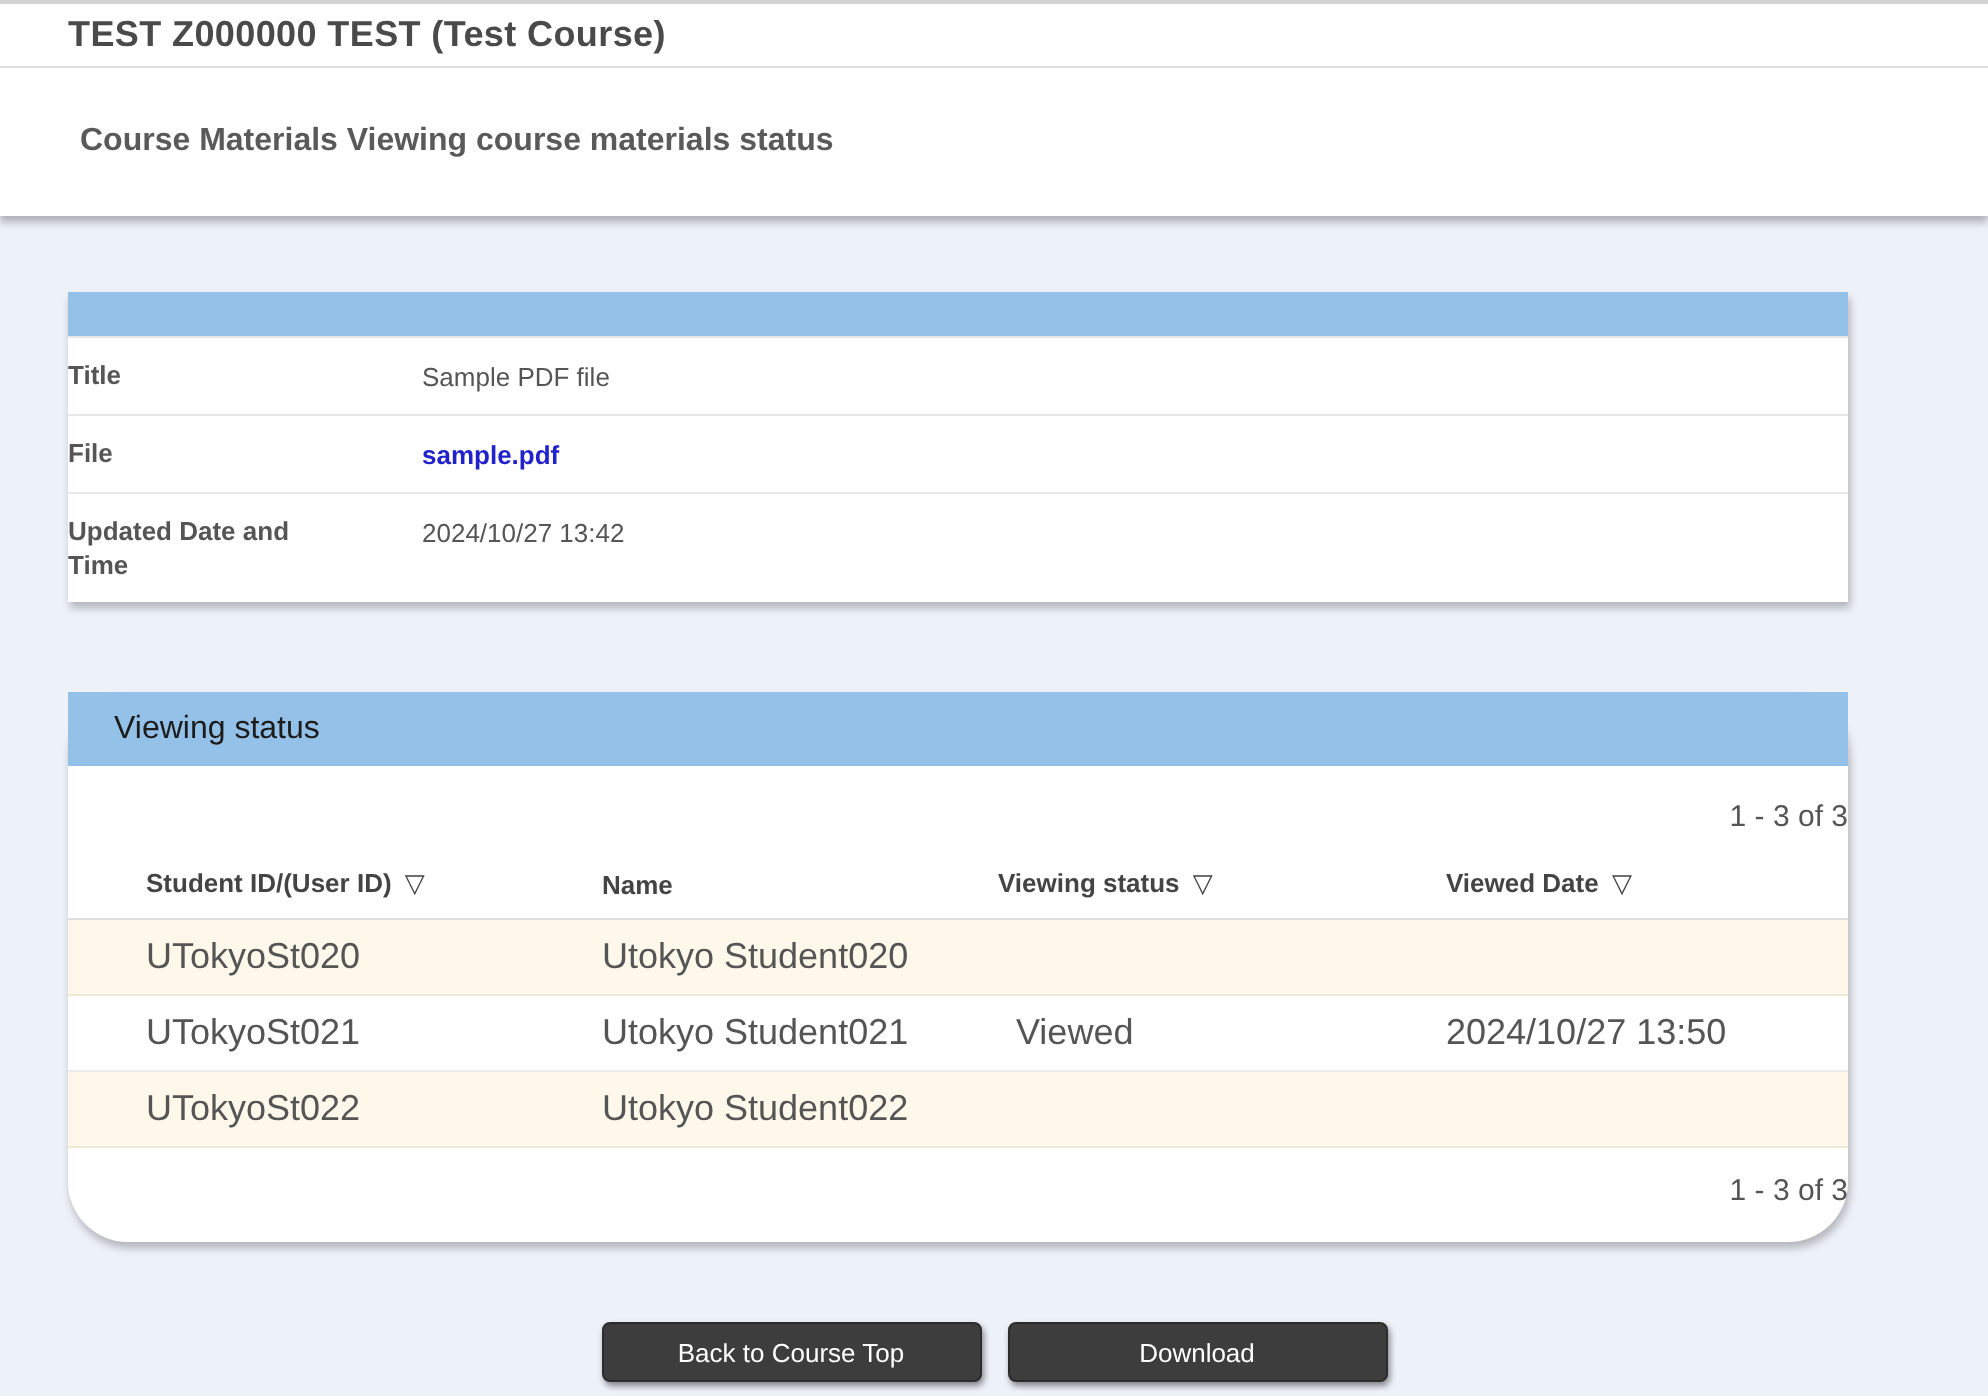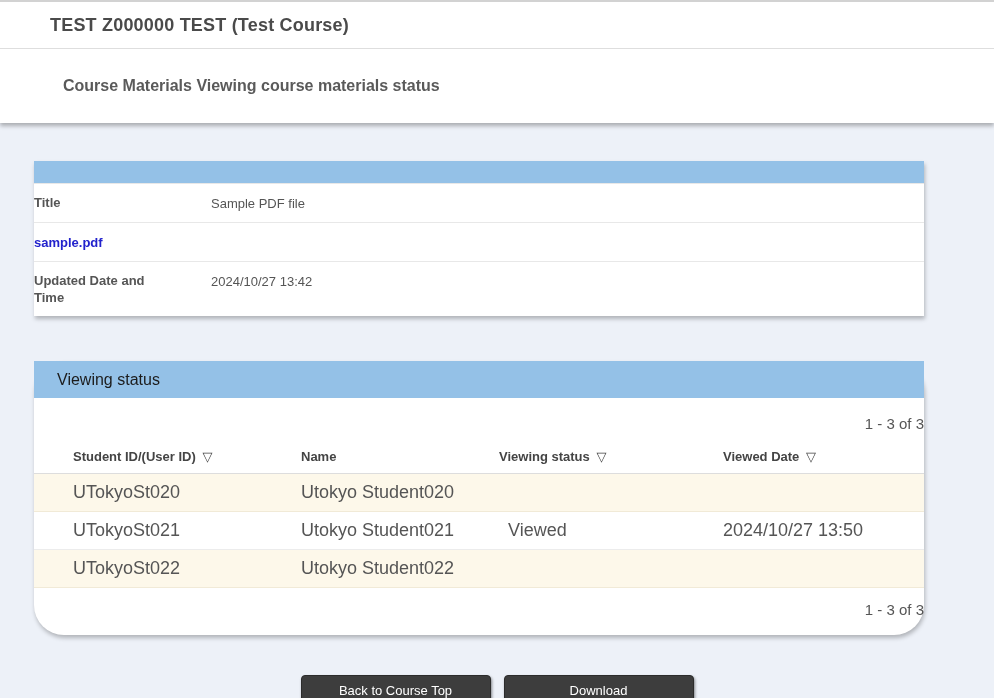--- a/index.html
+++ b/index.html
@@ -12,43 +12,42 @@
 
   
   .app-header {
     background: #ffffff;
     border-top: 2px solid #d2d2d2;
     box-shadow: 0 3px 4px rgba(0,0,0,0.28);
     position: relative;
     z-index: 2;
   }
   .title-bar {
-    height: 47px;
+    height: 32px;
     display: flex;
     align-items: center;
-    padding-left: 50px;
+    padding-left: 34px;
     border-bottom: 1px solid #dedede;
   }
   .page-title {
     font-size: 18px;
     font-weight: bold;
     color: #4a4a4a;
     letter-spacing: 0.2px;
   }
   .subtitle-bar {
     height: 74px;
     display: flex;
     align-items: center;
     padding-left: 40px;
   }
   .page-subtitle {
     font-size: 16px;
     font-weight: bold;
     color: #5a5a5a;
-    margin-left: 23px;
   }
 
   
   .page {
     height: 573px;
     background: #edf1f8;
     position: relative;
     z-index: 1;
   }
 
@@ -180,20 +179,21 @@
 
   <div class="card material-card">
     <div class="card-bar"></div>
 
     <div class="info-row">
       <div class="info-label">Title</div>
       <div class="info-value">Sample PDF file</div>
     </div>
 
     <div class="info-row">
+      <div class="info-label">File</div>
       <div class="info-value">
         <a class="file-link">sample.pdf</a>
       </div>
     </div>
 
     <div class="info-row">
       <div class="info-label">Updated Date and Time</div>
       <div class="info-value">2024/10/27 13:42</div>
     </div>
   </div>

